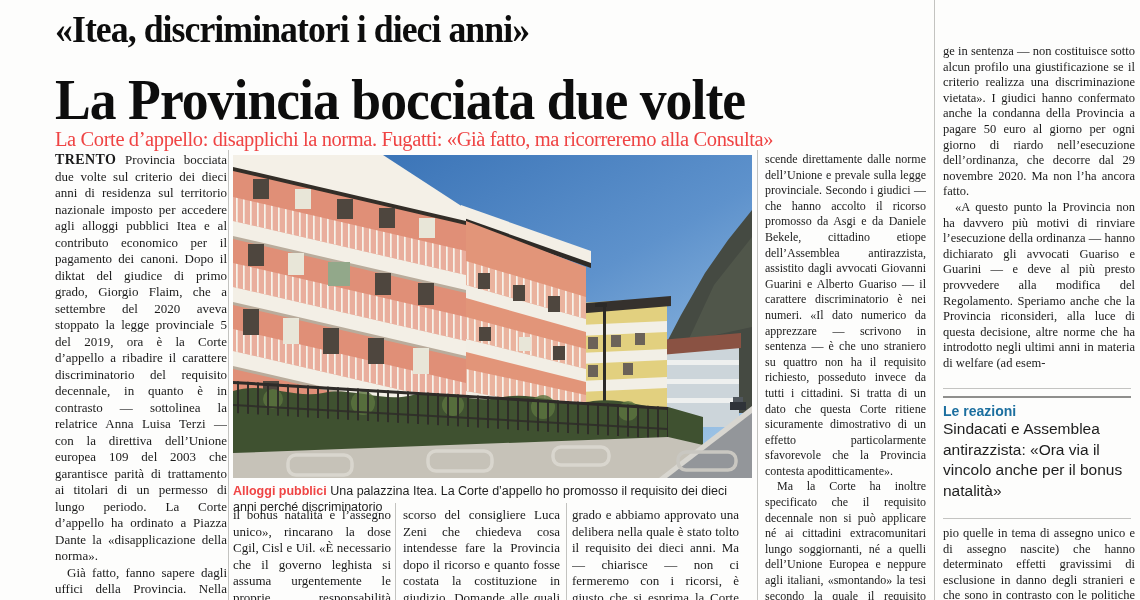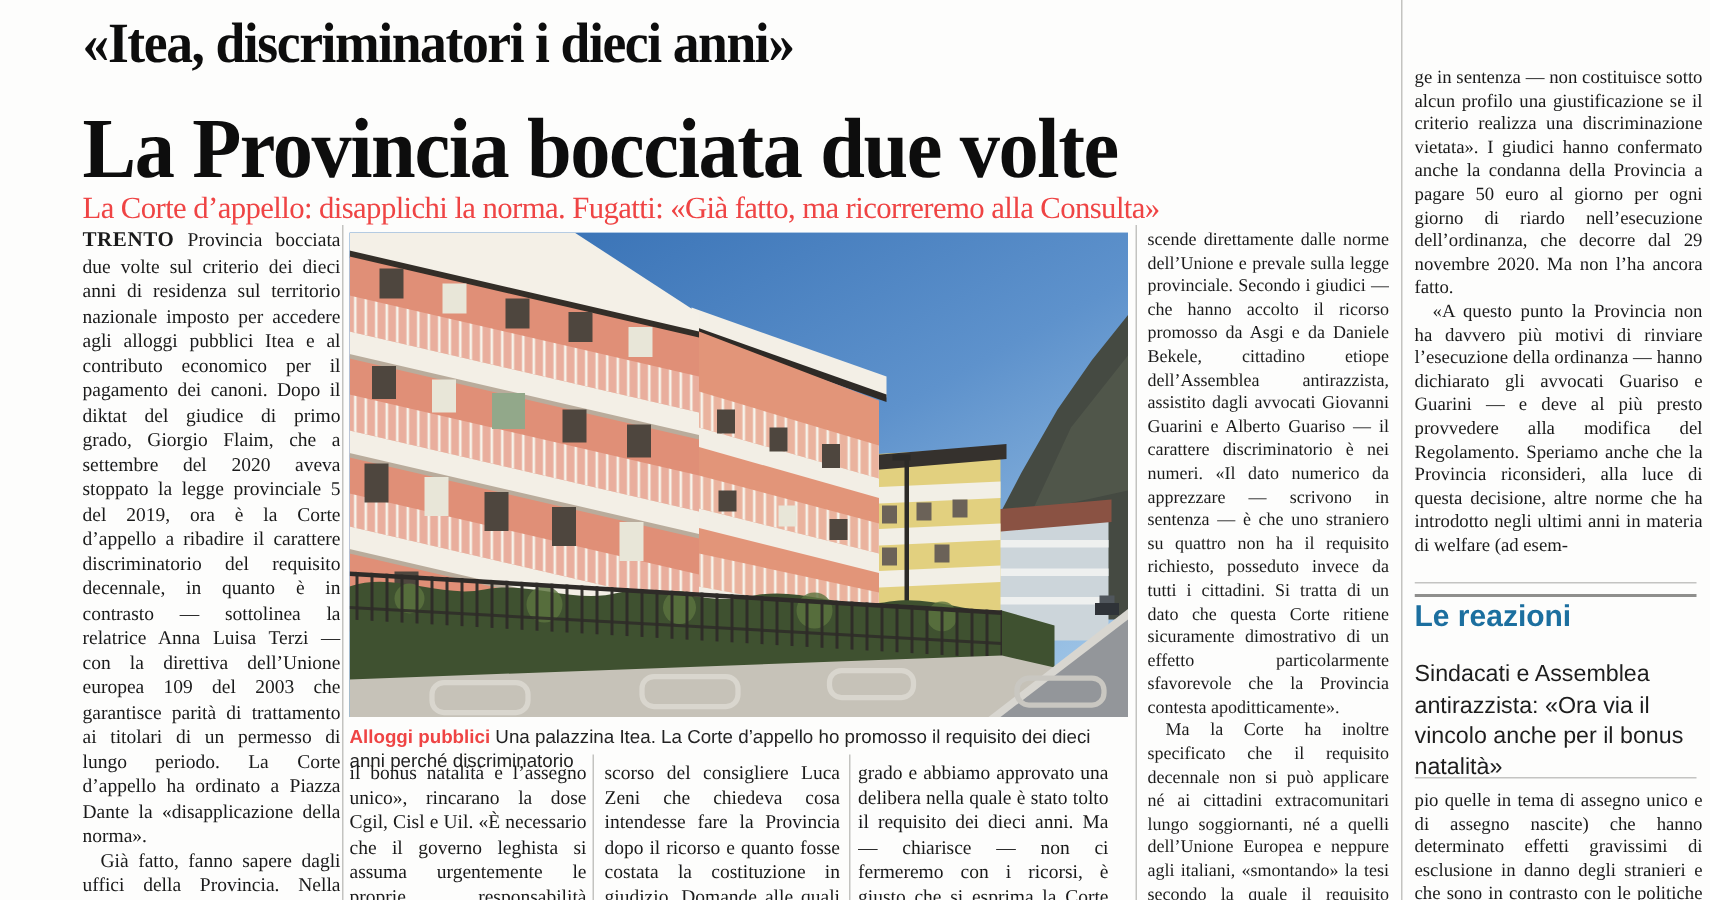--- a/index.html
+++ b/index.html
@@ -42,24 +42,24 @@
   }
   .caption b{color:#ef4444;}
   
   .subcol{top:507px;height:93px;}
   
   .col6{left:943px;top:44px;width:192px;height:556px;font-size:12.5px;line-height:15.6px;}
   .col6 .flow{max-height:342px;overflow:hidden;}
   .rx-rule{position:absolute;left:0;right:4px;}
   .rx-title{
     position:absolute;left:0;top:360px;
-    font-family:"Liberation Sans", sans-serif;font-weight:bold;font-size:20px;color:#1c6f9f;
+    font-family:"Liberation Sans", sans-serif;font-weight:bold;font-size:14px;color:#1c6f9f;
   }
   .rx-quote{
-    position:absolute;left:0;top:396px;width:188px;
+    position:absolute;left:0;top:375px;width:188px;
     font-family:"Liberation Sans", sans-serif;font-size:15.5px;line-height:20.5px;color:#1d1d1d;
     text-align:left;
   }
   .p3box{position:absolute;left:0;top:482px;width:192px;height:74px;overflow:hidden;}
 </style>
 </head>
 <body>
 
 <h1 class="hl hl1"><span class="fit">«Itea, discriminatori i dieci anni»</span></h1>
 <h1 class="hl hl2"><span class="fit">La Provincia bocciata due volte</span></h1>

